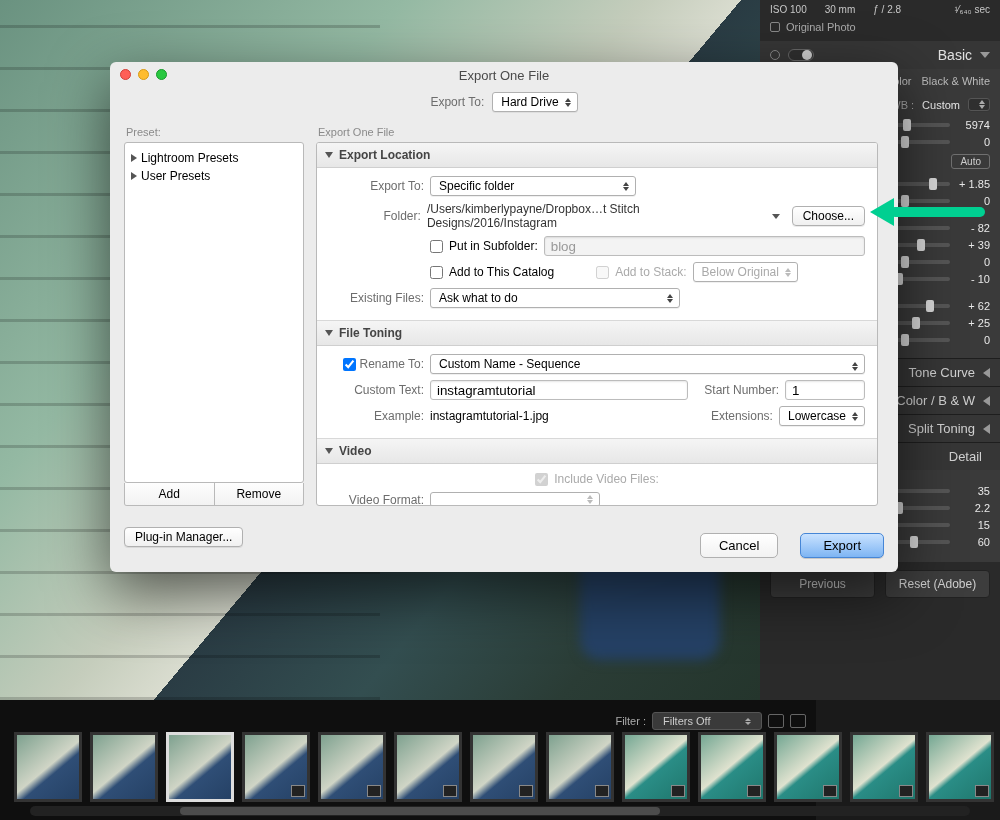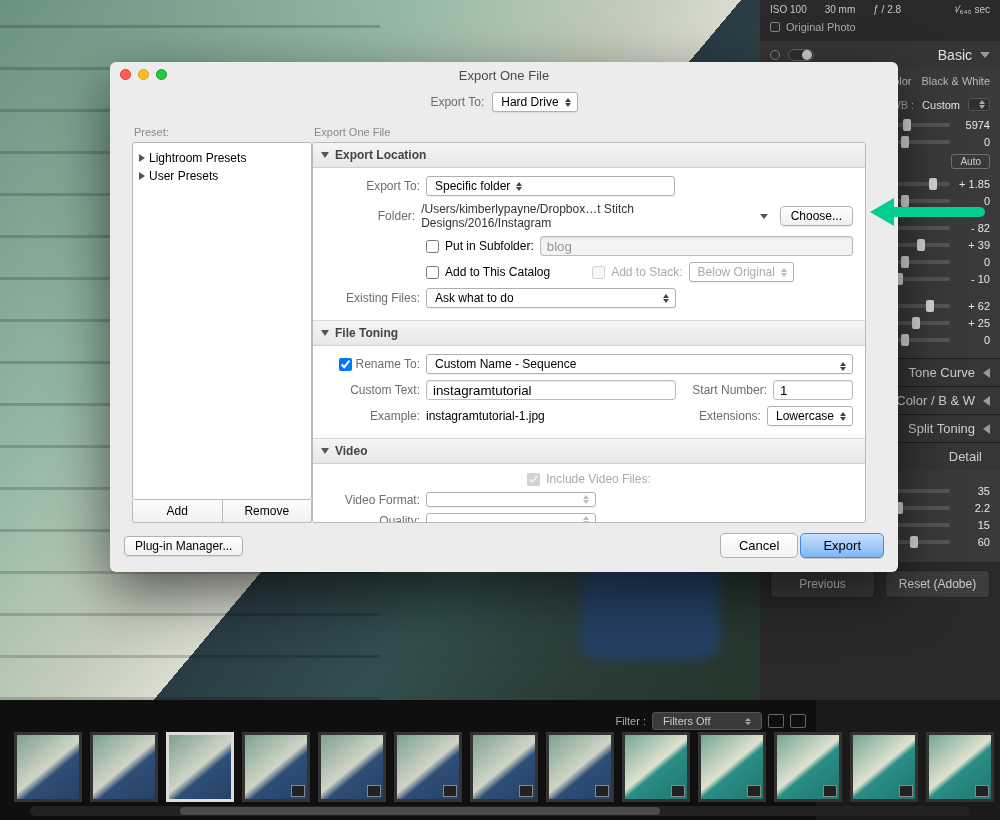--- a/index.html
+++ b/index.html
@@ -74,21 +74,21 @@
   .traffic .y { background:#febc2e; border:1px solid #d79a15;}
   .traffic .g { background:#28c840; border:1px solid #189a2b;}
   .export-to-row { display:flex; justify-content:center; align-items:center; gap:8px; padding:4px 0 14px; }
   .export-to-row .lab { color: var(--test-label); }
   .sel-box { display:inline-flex; align-items:center; background:#fff; border:1px solid #b0b0b0; border-radius:3px; padding:2px 6px 2px 8px; box-shadow: 0 1px 0 rgba(0,0,0,.06); cursor:pointer;}
   .sel-box .arrows { display:flex; flex-direction:column; margin-left:6px; }
   .sel-box .arrows span { width:0;height:0;border-left:3px solid transparent;border-right:3px solid transparent;}
   .sel-box .arrows .up { border-bottom:4px solid #444; margin-bottom:1px;}
   .sel-box .arrows .dn { border-top:4px solid #444;}
   .ddown { width:0;height:0;border-left:4px solid transparent;border-right:4px solid transparent;border-top:5px solid #555; margin-left:4px; display:inline-block;}
-  .modal-body { flex:1; display:flex; padding:0 32px 0 14px; min-height:0;margin-left:8px;}
+  .modal-body { flex:1; display:flex; gap:12px; padding:0 20px 0 14px; min-height:0;}
   .preset-col { width:180px; display:flex; flex-direction:column; }
   .preset-col .caption { color:#8a8a8a; font-size:11px; padding:0 2px 4px;}
   .preset-list { flex:1; background:#fff; border:1px solid var(--border); border-radius:3px; padding:6px 4px; overflow:auto;}
   .preset-list .item { display:flex; align-items:center; gap:4px; padding:2px 2px; cursor:pointer;}
   .preset-list .tri { width:0;height:0;border-top:4px solid transparent;border-bottom:4px solid transparent;border-left:6px solid #555;}
   .preset-btns { display:flex; border:1px solid var(--border); border-top:none; border-radius:0 0 3px 3px; overflow:hidden;}
   .preset-btns button { flex:1; padding:4px 0; background:linear-gradient(#fdfdfd,#f2f2f2); border:none; border-right:1px solid var(--border); cursor:pointer; font-size:12px;}
   .preset-btns button:last-child { border-right:none; }
   .main-col { flex:1; display:flex; flex-direction:column; min-height:0;}
   .main-col .caption { color:#8a8a8a; font-size:11px; padding:0 2px 4px;}
@@ -101,21 +101,21 @@
   .frow { display:flex; align-items:center; gap:6px; }
   .frow .flab { width:95px; text-align:right; color: var(--test-label); }
   .frow .flab-s { width:auto; text-align:right; color: var(--test-label);}
   .txt { background:#fff; border:1px solid #bcbcbc; border-radius:3px; padding:2px 6px; box-shadow: inset 0 1px 2px rgba(0,0,0,.1); height:20px;}
   .txt-dis { background:#f3f3f3; color:#999;}
   .cb { width:13px; height:13px; cursor:pointer;}
   .path-text { color:#333;}
   .mac-btn { background:linear-gradient(#ffffff,#f0f0f0); border:1px solid #b0b0b0; border-radius:4px; padding:2px 10px; box-shadow: 0 1px 0 rgba(0,0,0,.08); cursor:pointer; font-size:12px;}
   .disabled { color:#aaa; }
   .dialog-btns { display:flex; justify-content:space-between; align-items:center; padding:10px 14px 0; }
-  .dialog-btns .right { display:flex; gap:2px; }
+  .dialog-btns .right { display:flex; gap:22px;margin-top:17px; }
   .export-btn { background: linear-gradient(#c9e2ff,#7eb5f3); border:1px solid #4686d6; border-radius:5px; padding:0 22px; font-size:13px; cursor:pointer; box-shadow: 0 1px 0 rgba(0,0,0,.15);}
   .cancel-btn { background: linear-gradient(#ffffff,#f2f2f2); border:1px solid #b0b0b0; border-radius:5px; padding:4px 18px; font-size:13px; cursor:pointer;}
   
   .arrow { position:absolute; left:870px; top:198px; width:120px; height:28px; pointer-events:none;}
   .arrow .shaft { position:absolute; left:20px; top:9px; width:95px; height:10px; background:#00cf91; border-radius:5px;}
   .arrow .head { position:absolute; left:0; top:0; width:0; height:0; border-top:14px solid transparent; border-bottom:14px solid transparent; border-right:24px solid #00cf91;}
   .switch { width:26px; height:12px; background:#2f2f2f; border:1px solid #666; border-radius:7px; position:relative; display:inline-block;}
   .switch::after{content:"";position:absolute;right:1px;top:0;width:10px;height:10px;background:#ccc;border-radius:50%;}
 </style>
 </head>
@@ -437,21 +437,21 @@
         <div class="section-wrap">
             <div class="scrollable">
 
           <div class="sect-head">
             <span class="dtri"></span>
             <span>Export Location</span>
           </div>
           <div class="sect-body">
             <div class="frow">
               <span class="flab">Export To:</span>
-              <span class="sel-box" style="width:249px;justify-content:flex-start;">
+              <span class="sel-box" style="width:206px;justify-content:space-between;">
                 <span>Specific folder</span>
                 <span class="arrows">
                       <span class="up"></span>
                       <span class="dn"></span>
                     </span>
               </span>
             </div>
             <div class="frow">
               <span class="flab">Folder:</span>
               <span class="path-text">/Users/kimberlypayne/Dropbox…t Stitch Designs/2016/Instagram</span>

